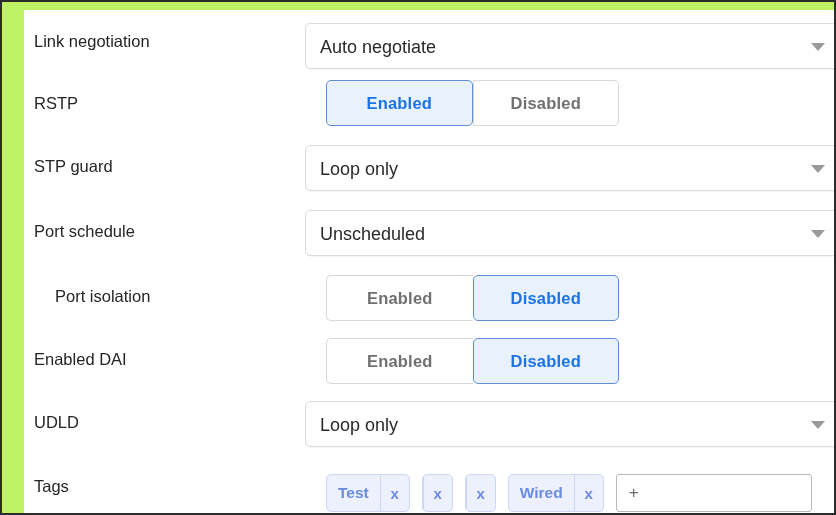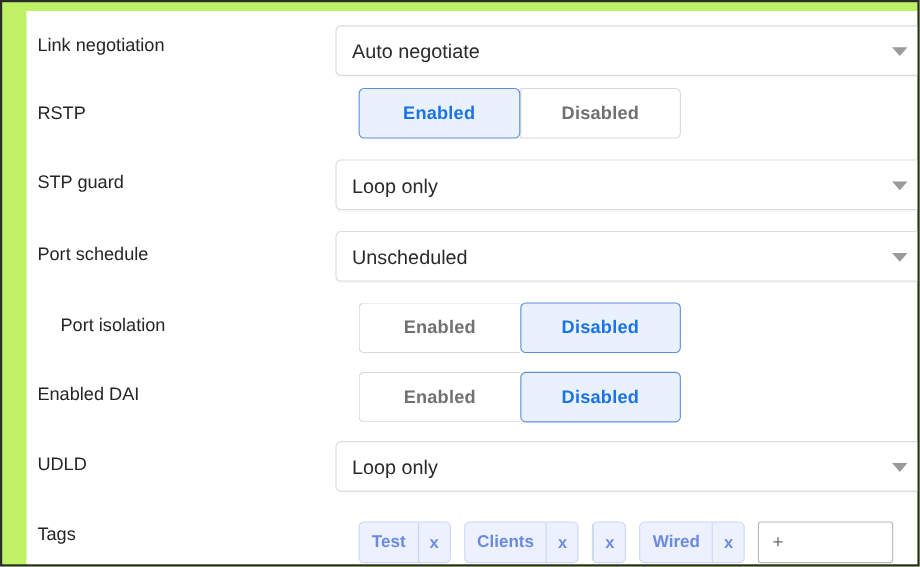--- a/index.html
+++ b/index.html
@@ -245,21 +245,20 @@
     <div class="form-row" style="top:456px;">
       <div class="row-label" style="top:10px;">Tags</div>
       <div class="tags-control" style="top:5px;">
 
         <div class="tag-chip">
           <span class="tag-label">Test</span>
           <span class="tag-remove">x</span>
         </div>
 
         <div class="tag-chip">
-          <span class="tag-label">Clients</span>
           <span class="tag-remove">x</span>
         </div>
 
         <div class="tag-chip">
           <span class="tag-remove">x</span>
         </div>
 
         <div class="tag-chip">
           <span class="tag-label">Wired</span>
           <span class="tag-remove">x</span>

